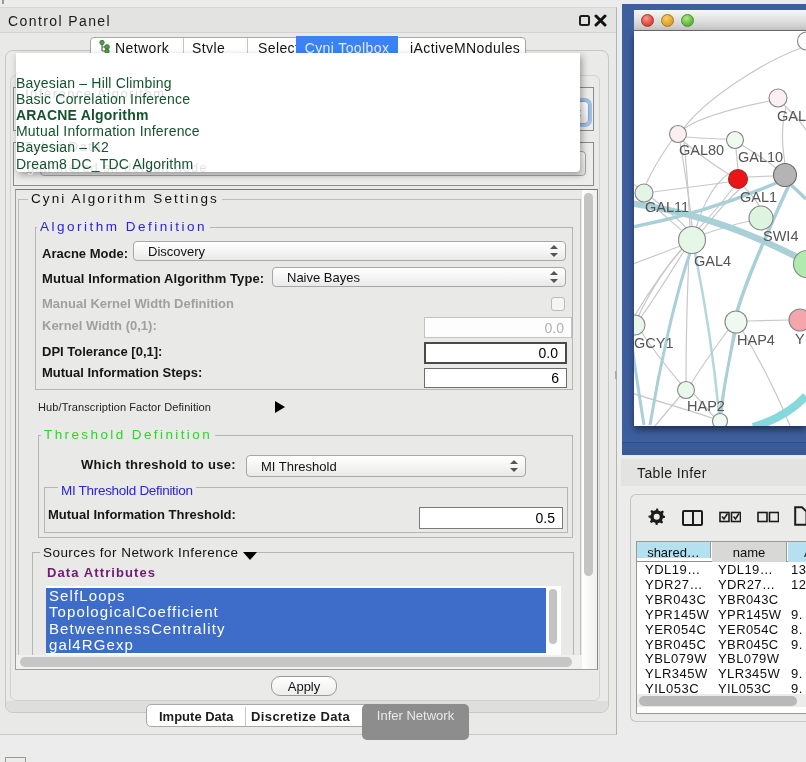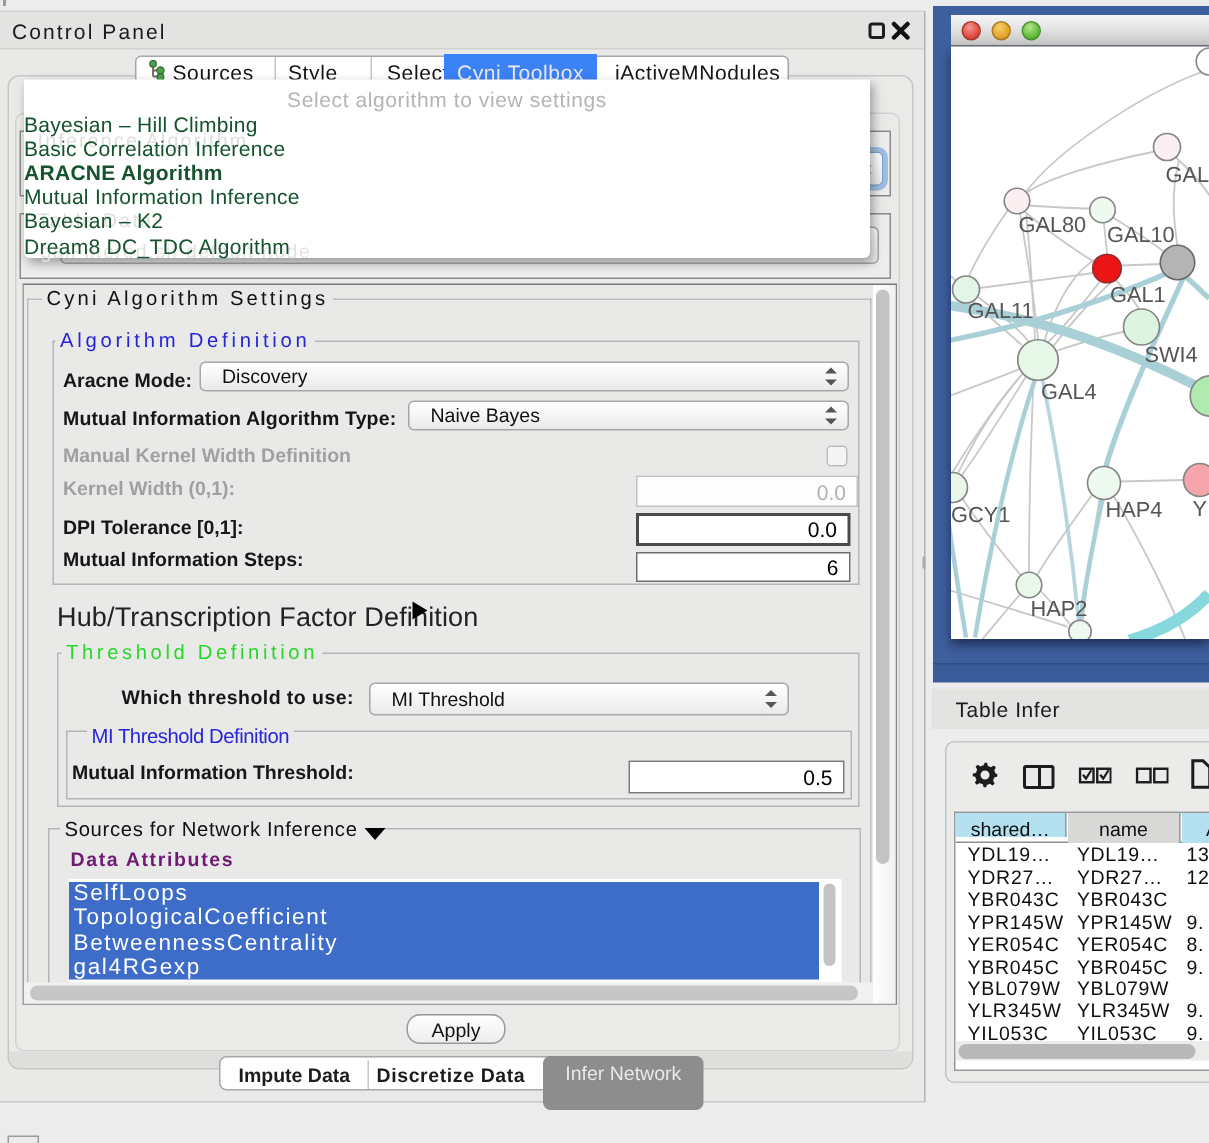--- a/index.html
+++ b/index.html
@@ -39,21 +39,21 @@
 </div>
 
 <div class="abs" style="left:90px;top:37px;width:436px;height:20px;background:#fff;border:1px solid #a8a8a8;border-radius:4px;box-shadow:0 1px 1px rgba(0,0,0,0.12);"></div>
 <div class="abs" style="left:90px;top:37px;width:434px;height:20px;font-size:14px;letter-spacing:0.4px;color:#151515;">
   <svg class="abs" style="left:8px;top:3px" width="14" height="14" viewBox="0 0 14 14">
     <path d="M4 3 L4 11 M4 7 L8 7 M4 11 L8 11" stroke="#666" stroke-width="1.2" fill="none"></path>
     <circle cx="4" cy="2.5" r="2.2" fill="#4d9e4d" stroke="#2f6e2f" stroke-width="0.8"></circle>
     <circle cx="9" cy="7" r="2.4" fill="#4d9e4d" stroke="#2f6e2f" stroke-width="0.8"></circle>
     <circle cx="9" cy="11.3" r="2.2" fill="#4d9e4d" stroke="#2f6e2f" stroke-width="0.8"></circle>
   </svg>
-  <div class="abs" style="left:25px;top:2.5px;">Sources</div>
+  <div class="abs" style="left:25px;top:2.5px;">Network</div>
   <div class="abs" style="left:93px;top:1px;height:18px;border-left:1px solid #c6c6c6;"></div>
   <div class="abs" style="left:102px;top:2.5px;">Style</div>
   <div class="abs" style="left:157px;top:1px;height:18px;border-left:1px solid #c6c6c6;"></div>
   <div class="abs" style="left:168px;top:2.5px;">Select</div>
   <div class="abs" style="left:206px;top:-1px;width:102px;height:20px;background:#3b82f6;color:#e9e9e9;text-align:center;padding-top:3.5px;">Cyni Toolbox</div>
   <div class="abs" style="left:320px;top:2.5px;">jActiveMNodules</div>
 </div>
 
 <div class="abs" style="left:13px;top:87px;width:581px;height:44px;border:1px solid #8a8a8a;background:#ededec;"></div>
 <div class="abs" style="left:23px;top:80px;font-size:13px;color:rgba(30,30,30,0.14);background:#eaeae9;padding:0 3px;">Inference Algorithm</div>
@@ -106,21 +106,21 @@
   </div>
 <div class="abs lbl" style="left:42px;top:344px;">DPI Tolerance [0,1]:</div>
 <div class="field" style="left:424px;top:342px;width:143px;height:22px;border:2px solid #4a4a4a;">
     <span>0.0</span>
   </div>
 <div class="abs lbl" style="left:42px;top:365px;">Mutual Information Steps:</div>
 <div class="field" style="left:424px;top:368px;width:143px;height:20px;border:1px solid #6e6e6e;">
     <span>6</span>
   </div>
 
-<div class="abs" style="left:38px;top:401px;font-size:18px;color:#222;letter-spacing:0.1px;">Hub/Transcription Factor Definition</div>
+<div class="abs" style="left:38px;top:401px;font-size:11px;color:#222;letter-spacing:0.1px;">Hub/Transcription Factor Definition</div>
 <div class="abs" style="left:275px;top:401px;width:0;height:0;border-top:6.5px solid transparent;border-bottom:6.5px solid transparent;border-left:10px solid #000;"></div>
 
 <div class="grp" style="left:38px;top:435px;width:535px;height:103px;"></div>
 <div class="grptitle" style="left:41px;top:428px;color:#28d828;font-size:13.5px;letter-spacing:2.4px;">Threshold Definition</div>
 <div class="abs lbl" style="left:81px;top:457px;letter-spacing:0.3px;">Which threshold to use:</div>
 <div class="combo" style="left:246px;top:455px;width:280px;height:22px;">
   <div class="tx">MI Threshold</div>
     <div class="step">
       <i></i>
       <b></b>
@@ -152,21 +152,20 @@
   <div class="abs" style="left:12px;top:3.5px;">Impute Data</div>
   <div class="abs" style="left:98px;top:2px;height:19px;border-left:1px solid #c6c6c6;"></div>
   <div class="abs" style="left:104px;top:3.5px;letter-spacing:0.4px;">Discretize Data</div>
   <div class="abs" style="left:215px;top:-1px;width:107px;height:36px;background:#8d8d8d;border-radius:5px;color:#e9e9e9;font-weight:normal;text-align:center;padding-top:3.5px;">Infer Network</div>
 </div>
 
 <div class="abs" style="left:16px;top:53px;width:564px;height:119px;background:#fff;box-shadow:2px 3px 7px rgba(0,0,0,0.35);border-radius:0 0 4px 4px;">
   <div class="abs" style="left:9px;top:33px;font-size:13px;color:#dedede;letter-spacing:1.5px;">Inference Algorithm</div>
   <div class="abs" style="left:9px;top:86px;font-size:13px;color:#dedede;letter-spacing:1.5px;">Table Data</div>
   <div class="abs" style="left:11px;top:107px;font-size:13px;color:#e3e3e3;letter-spacing:1px;">galFiltered.sif  default node</div>
-  <div class="abs" style="left:0;top:5px;width:100%;text-align:center;font-size:14px;color:#b4b4b4;letter-spacing:0.4px;">Select algorithm to view settings</div>
   <div class="abs" style="left:0px;top:21.5px;font-size:14px;color:#14532d;line-height:16.2px;letter-spacing:0.2px;white-space:nowrap;">Bayesian – Hill Climbing<br>Basic Correlation Inference<br><b>ARACNE Algorithm</b><br>Mutual Information Inference<br>Bayesian – K2<br>Dream8 DC_TDC Algorithm</div>
 </div>
 
 <div class="abs" style="left:622px;top:4px;width:184px;height:438px;background:#3e5f9e;"></div>
 <div class="abs" style="left:622px;top:442px;width:184px;height:13px;background:#3a5b99;border-top:1px solid #2f4f87;"></div>
 <div class="abs" style="left:634px;top:10px;width:172px;height:21px;background:linear-gradient(#f7f7f7,#e3e3e3 45%,#c6c6c6);border-bottom:1px solid #6f6f6f;">
   <div class="abs" style="left:7px;top:4px;width:13px;height:13px;border-radius:50%;background:radial-gradient(circle at 40% 30%,#f49a92,#e14b41 60%,#c23a31);border:0.5px solid #a8352c;"></div>
   <div class="abs" style="left:27px;top:4px;width:13px;height:13px;border-radius:50%;background:radial-gradient(circle at 40% 30%,#f6d06a,#e3a42f 60%,#c68d22);border:0.5px solid #a87b1e;"></div>
   <div class="abs" style="left:47px;top:4px;width:13px;height:13px;border-radius:50%;background:radial-gradient(circle at 40% 30%,#b4e587,#62bd3f 60%,#4da331);border:0.5px solid #48922e;"></div>
 </div>

